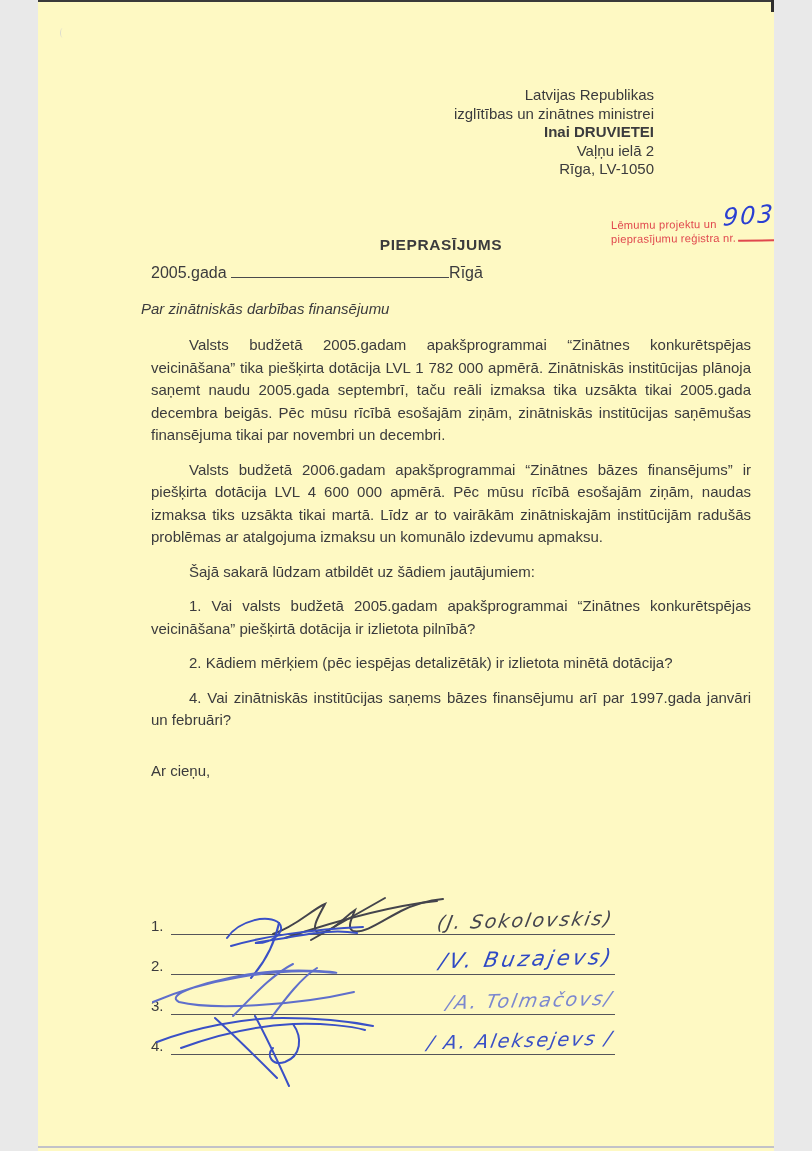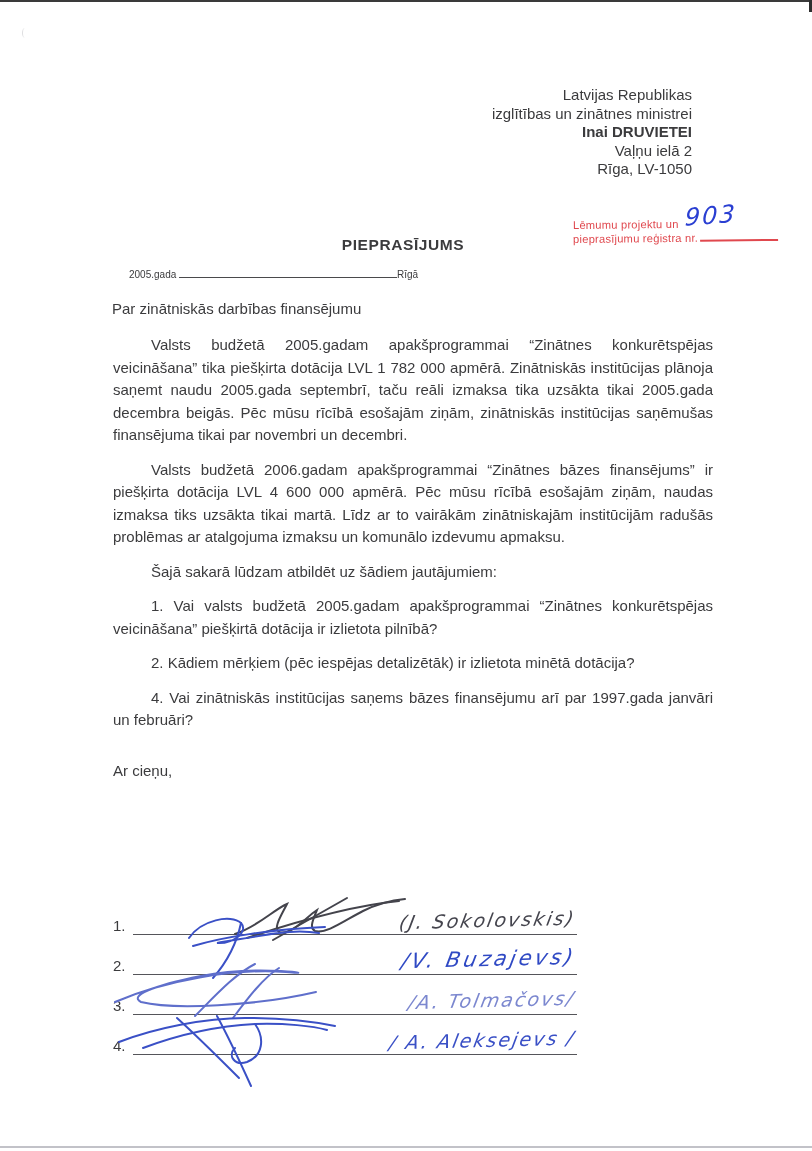--- a/index.html
+++ b/index.html
@@ -1,21 +1,21 @@
 <!DOCTYPE html>
 <html><head>
 <meta charset="utf-8">
 <style>
   * { margin:0; padding:0; box-sizing:border-box; }
   html,body { background:#e9e9e9; }
   .page {
     position:relative;
-    width:812px; height:1151px;
+    width:736px; height:1151px;
     margin:0 auto;
-    background:#ffffff;
+    background:#fef9c3;
     overflow:hidden;
     font-family:"Liberation Sans", sans-serif;
     color:#3b3b3d;
   }
   
   .scan-top-line { position:absolute; top:0; left:0; width:100%; height:2px; background:#3a3a3a; }
   .scan-bottom-line { position:absolute; top:1146px; left:0; width:100%; height:2px; background:#c2c2c8; }
   .scan-right-tick { position:absolute; top:0; right:0; width:3px; height:12px; background:#2e2e2e; }
   .scan-left-mark { position:absolute; top:28px; left:22px; width:6px; height:10px; border-left:1px solid #cfcfd2; border-radius:50%; opacity:.7; }
 
@@ -30,24 +30,24 @@
   
   .stamp { position:absolute; top:218px; left:573px; font-size:11.2px; line-height:13.5px;
            letter-spacing:.2px; transform:rotate(-.6deg); }
   .stamp-text { white-space:nowrap; }
   .stamp-nr-line { display:inline-block; width:78px; border-bottom:2px solid; margin-left:2px; vertical-align:baseline; }
   .stamp-number { position:absolute; left:112px; top:-8px; font-size:24px; font-style:italic;
                   font-family:"DejaVu Sans", sans-serif; transform:rotate(-4deg) skewX(-8deg);
                   letter-spacing:2px; }
 
   
-  .date-row { position:absolute; top:264px; left:129px; font-size:10px; }
+  .date-row { position:absolute; top:264px; left:113px; font-size:16px; }
   .date-blank { display:inline-block; width:218px; border-bottom:1.4px solid #4a4a4c; height:14px; vertical-align:baseline; }
 
-  .subject { position:absolute; top:300px; left:112px; font-size:15px; }
+  .subject { position:absolute; top:300px; left:103px; font-size:15px; font-style:italic; }
 
   
   .body { position:absolute; top:334px; left:113px; width:600px; font-size:15px; line-height:22.5px; }
   .body p { text-align:justify; text-indent:38px; margin-bottom:12px; }
   .closing { margin-top:28px; text-indent:0 !important; text-align:center; }
   .signatory { margin-top:12px; text-indent:0 !important; text-align:left !important; }
 
   
   .sigs { position:absolute; top:896px; left:113px; width:600px; }
   .sig-row { position:relative; display:flex; align-items:flex-end; height:39px; margin-bottom:1px; }

